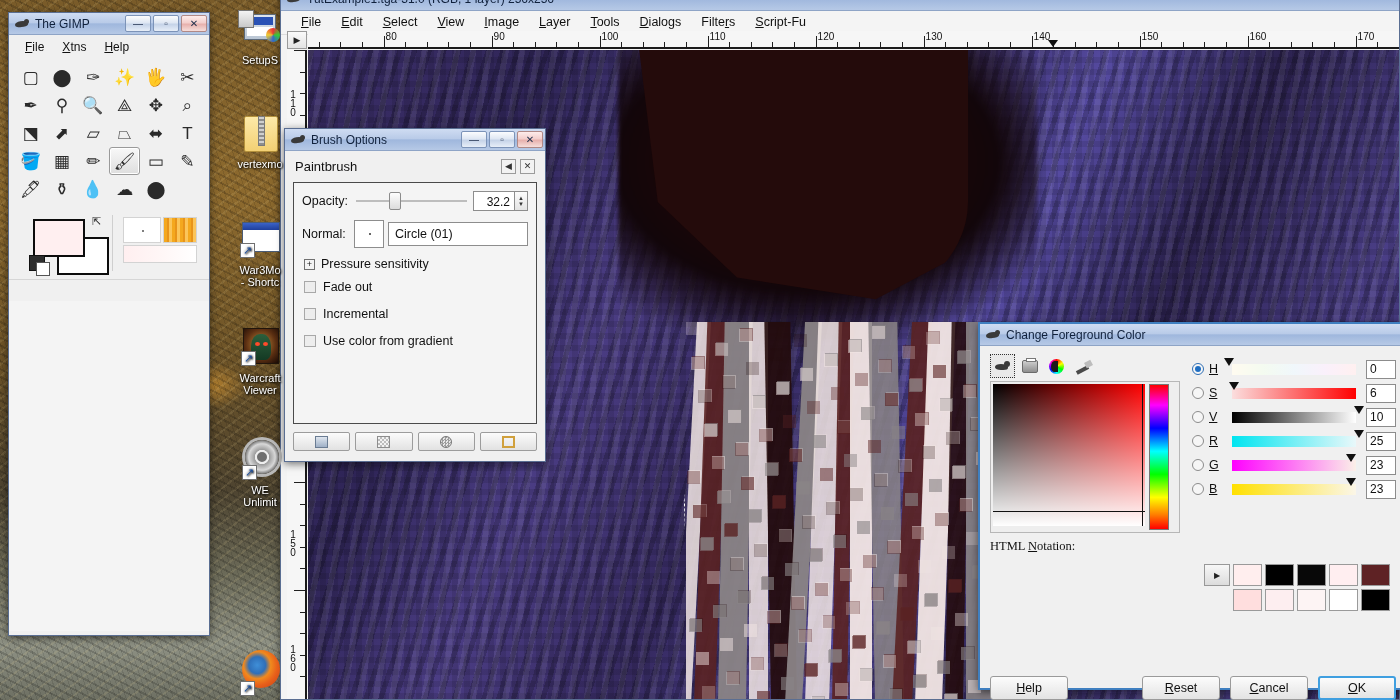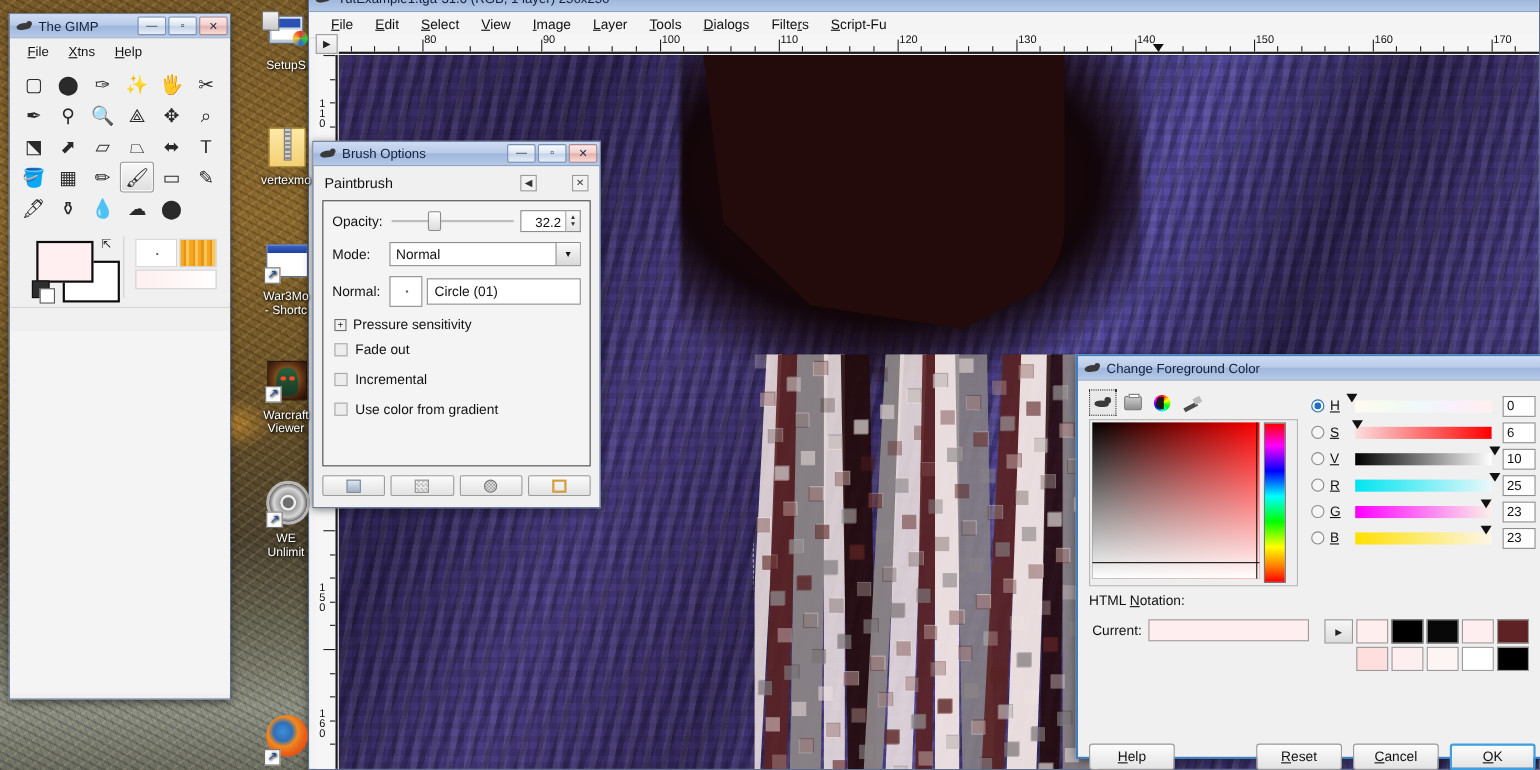--- a/index.html
+++ b/index.html
@@ -249,21 +249,21 @@
     border:1px dashed #ffffff;
     clip-path: polygon(4% 8%, 30% 2%, 62% 4%, 78% 14%, 96% 12%, 100% 40%, 94% 70%, 98% 96%, 60% 100%, 22% 98%, 2% 86%, 0% 44%);
     pointer-events:none;
   }
 
   
   #tooloptions { left:284px; top:128px; width:262px; height:334px; z-index:5; }
   #to-body { padding:6px 8px 8px; }
   #to-header {
     display:flex; align-items:center; padding:2px 2px 8px 2px;
-    font-size:13px; color:#111;gap:28px;
+    font-size:13px; color:#111;
   }
   #to-header .ttl { flex:1; }
   .mini-btn {
     width:15px; height:15px; margin-left:4px;
     border:1px solid #9b9b9b; background:#f2f2f2;
     display:flex; align-items:center; justify-content:center;
     font-size:9px; color:#333; line-height:1;
   }
   #to-panel {
     border:1px solid #4a4a4a; background:#f4f4f4;
@@ -376,21 +376,21 @@
   .ch-knob {
     position:absolute; top:-4px; width:0; height:0;
     border-left:5px solid transparent; border-right:5px solid transparent;
     border-top:8px solid #111;
   }
   .ch-val {
     width:30px; height:19px; border:1px solid #8c8c8c; background:#fff;
     font-size:12px; color:#111; display:flex; align-items:center;
     padding-left:3px; flex:none;
   }
-  #html-row { display:flex; align-items:flex-end; margin-top:6px; }
+  #html-row { display:flex; align-items:flex-end; margin-top:6px;font-family:Liberation Serif, serif; }
   #html-lbl { font-size:12.5px; color:#111; margin-right:7px; white-space:nowrap; }
   #html-input {
     flex:1; height:21px; border:1px solid #8c8c8c; background:#fff;
     font-size:12.5px; color:#111; display:flex; align-items:center; padding-left:5px;
   }
   #fg-lower { display:flex; gap:14px; margin-top:10px; }
   #co-block { width:200px; }
   .co-row { display:flex; align-items:center; margin-bottom:4px; }
   .co-lbl { width:48px; text-align:right; font-size:12.5px; color:#111; margin-right:6px; }
   .co-swatch { flex:1; height:20px; border:1px solid #9a9a9a; background:#ffeef0; }
@@ -961,27 +961,20 @@
           <div class="slider-track">
             <div class="slider-knob" id="opacity-knob" style="left: 29.624%;"></div>
           </div>
           <div class="spin-field">32.2</div>
           <div class="spin-arrows">
               <span>▲</span>
               <span>▼</span>
             </div>
         </div>
 
-        <div class="row">
-          <span class="rl">Mode:</span>
-          <div class="combo">
-            <span>Normal</span>
-            <span class="arrow">▼</span>
-          </div>
-        </div>
 
         <div class="row">
           <span class="rl">Normal:</span>
           <div class="brush-prev"></div>
           <div class="brush-name">Circle (01)</div>
         </div>
 
         <div class="expander">
           <span class="exp-box">+</span>
           <span>Pressure sensitivity</span>
@@ -1118,24 +1111,20 @@
             </div>
           </div>
       </div>
 
       <div id="html-row">
         <span id="html-lbl">HTML <u>N</u>otation:</span>
       </div>
 
       <div id="fg-lower">
         <div id="co-block">
-          <div class="co-row">
-            <span class="co-lbl">Current:</span>
-            <span class="co-swatch" id="current-swatch" style="background: rgb(255, 238, 240);"></span>
-          </div>
         </div>
 
         <div id="pal-block">
           <div id="pal-grid">
             <div id="pal-expand">▶</div>
             <div id="pal-cols" style="display:flex;gap:3px;">
                 <div class="pal-col">
                   <div class="pal-sw" style="background: rgb(255, 238, 238);"></div>
                   <div class="pal-sw" style="background: rgb(255, 222, 222);"></div>
                 </div>

